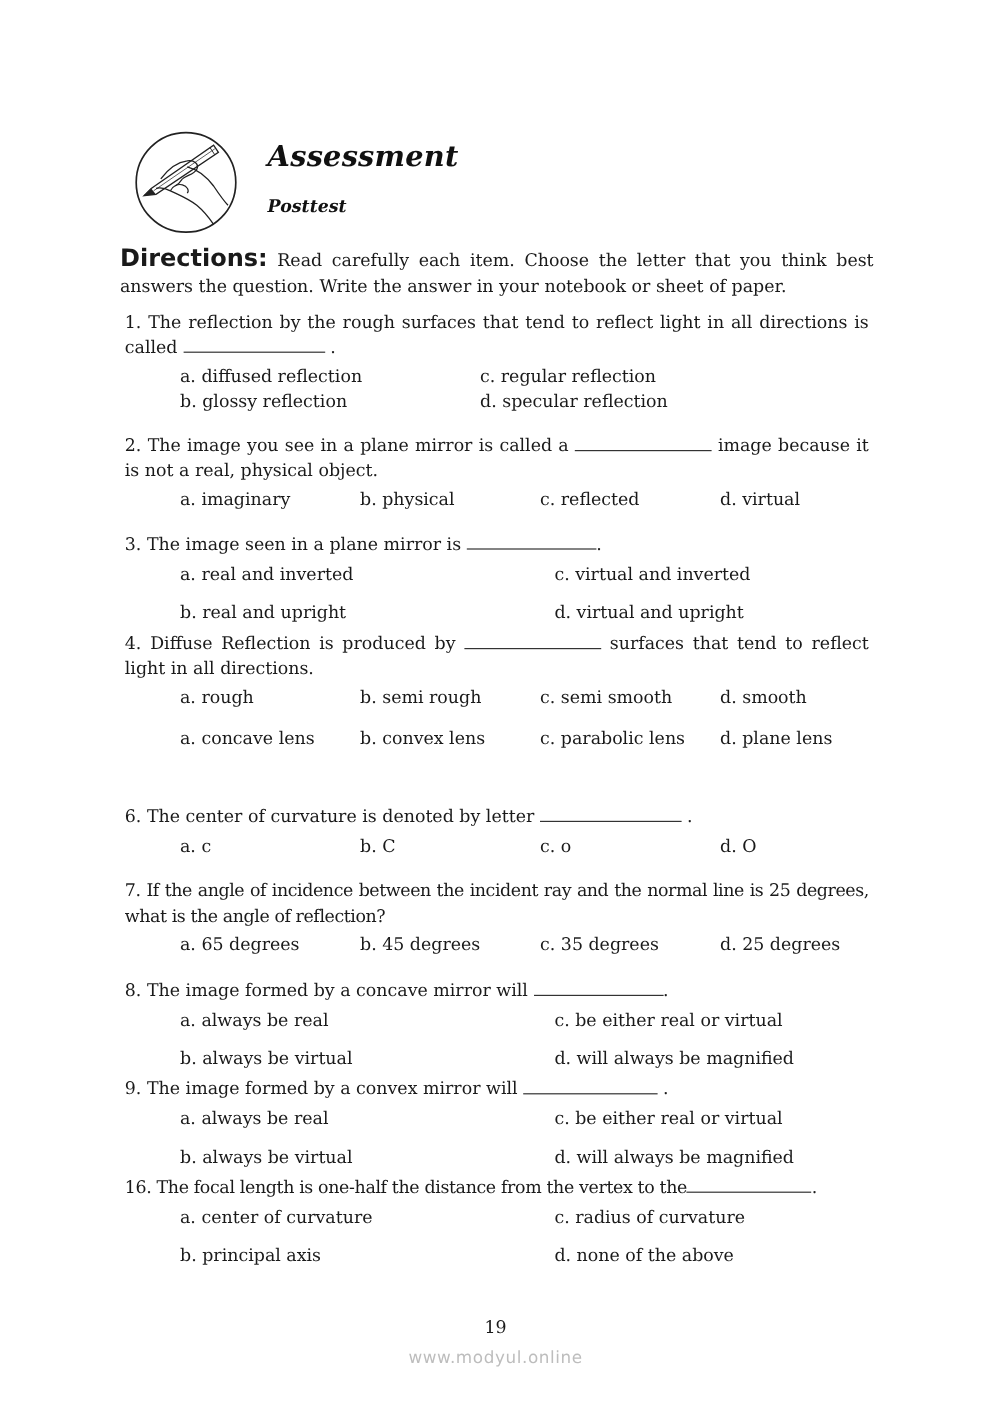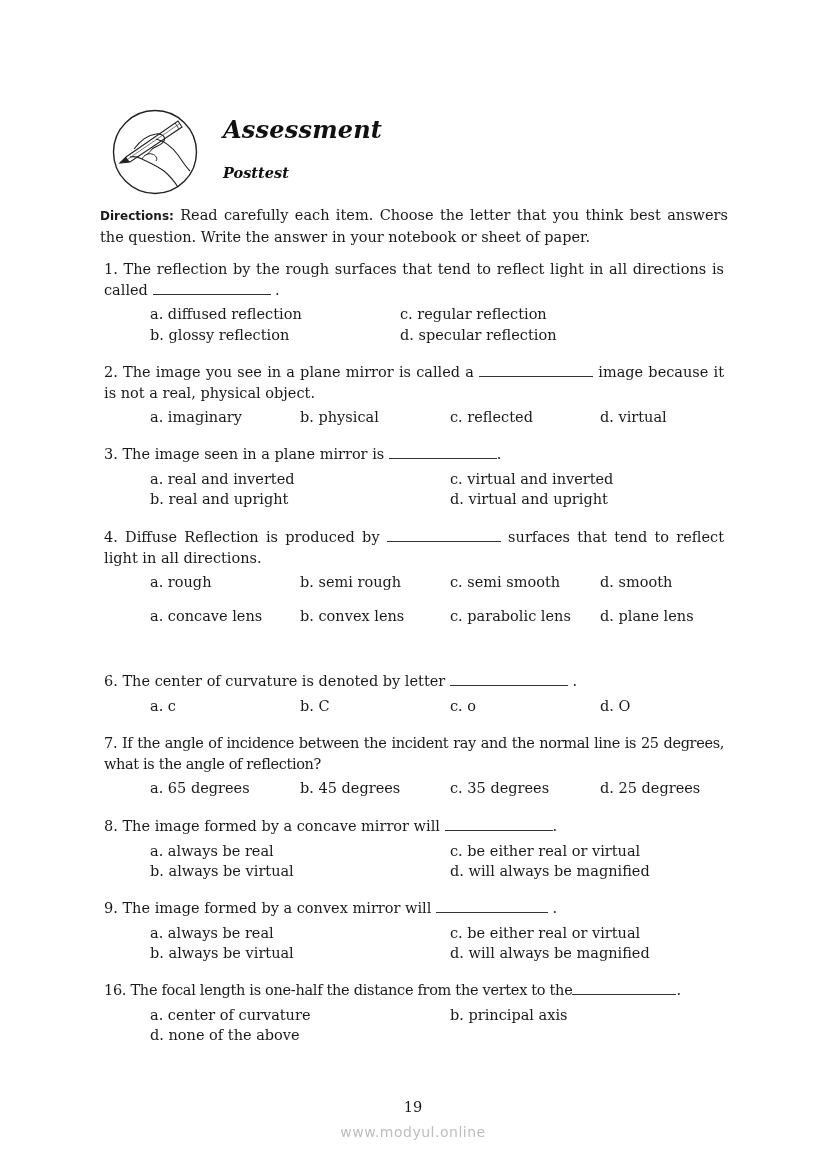--- a/index.html
+++ b/index.html
@@ -17,28 +17,28 @@
   }
   .subtitle {
     position: absolute; left: 223px; top: 164px; margin: 0;
     font-family: "DejaVu Serif", serif; font-weight: bold; font-style: italic;
     font-size: 14.5px; color: #111;
   }
   .directions {
     position: absolute; left: 100px; top: 205px; width: 628px; margin: 0;
     font-size: 14.5px; line-height: 21px; text-align: justify;
   }
-  .directions b { font-family: "DejaVu Sans", sans-serif; font-weight: bold; font-size: 12px; }
+  .directions b { font-family: "DejaVu Sans", sans-serif; font-weight: bold; font-size: 20px; }
   .q { position: absolute; left: 100px; width: 628px; font-size: 14.5px; line-height: 20.7px; }
   .q .stem { margin: 4px; text-align: justify; }
   .q .stem .blank { display: inline-block; border-bottom: 1px solid #333; height: 12px; vertical-align: baseline; }
   .opts { margin: 0; padding-left: 50px; }
   .opts.four { display: grid; grid-template-columns: 150px 150px 150px 150px; }
   .opts.two { display: grid; grid-template-columns: 250px 300px; grid-auto-flow: row; }
-  .opts.two.wide { grid-template-columns: 300px 300px; }
+  .opts.two.wide { grid-template-columns: 300px 300px; gap: 12px; }
   .opt { white-space: nowrap; }
   .page-number { position: absolute; left: 0; width: 826px; top: 1099px; text-align: center; font-size: 14.5px; }
   .watermark {
     position: absolute; left: 0; width: 826px; top: 1124px; text-align: center;
     font-family: "DejaVu Sans", sans-serif; font-size: 14px; color: #bdbdbd; letter-spacing: 0.5px;
   }
 </style>
 </head>
 <body>
 
@@ -150,20 +150,21 @@
       <span class="opt">c. be either real or virtual</span>
       <span class="opt">b. always be virtual</span>
       <span class="opt">d. will always be magnified</span>
     </div>
   </div>
 
   <div class="q" style="top:976px">
     <p class="stem" style="letter-spacing:-0.3px"><span>16.</span> <span>The focal length is one-half the distance from the vertex to the</span><span class="blank" style="width:104px"></span><span>.</span></p>
     <div class="opts two wide">
       <span class="opt">a. center of curvature</span>
+      <span class="opt">c. radius of curvature</span>
       <span class="opt">b. principal axis</span>
       <span class="opt">d. none of the above</span>
     </div>
   </div>
 
   <div class="page-number">19</div>
   <div class="watermark">www.modyul.online</div>
 </div>
 
 </body></html>

